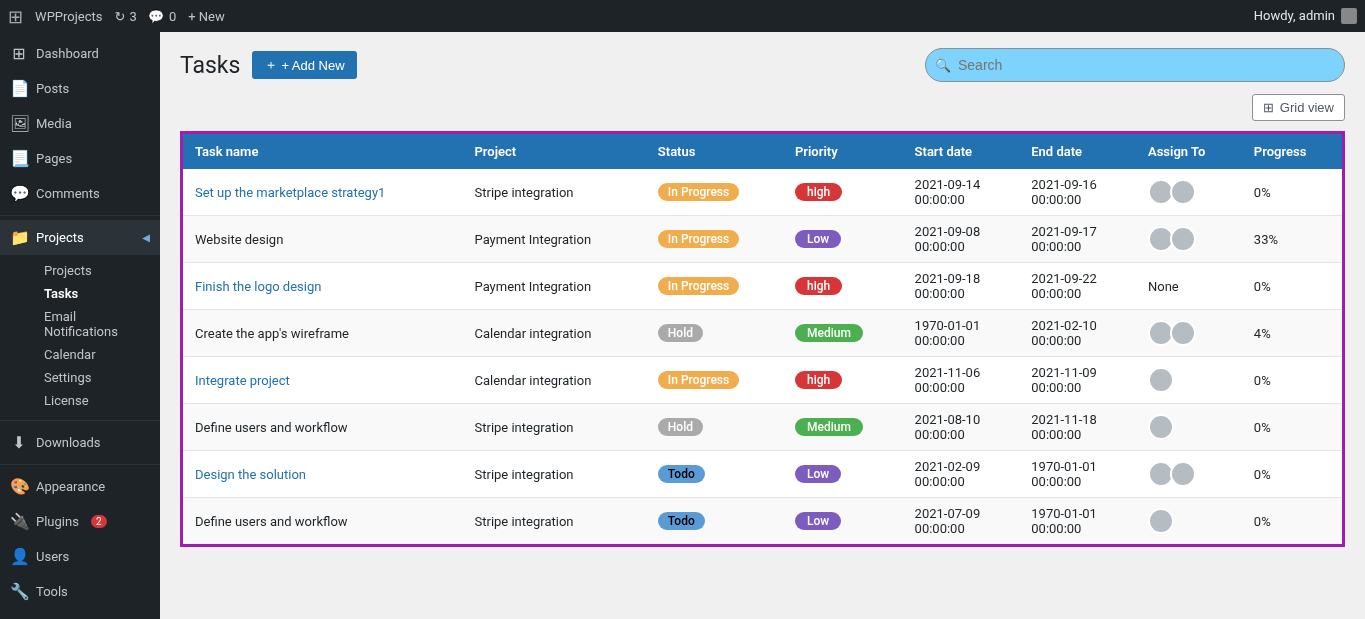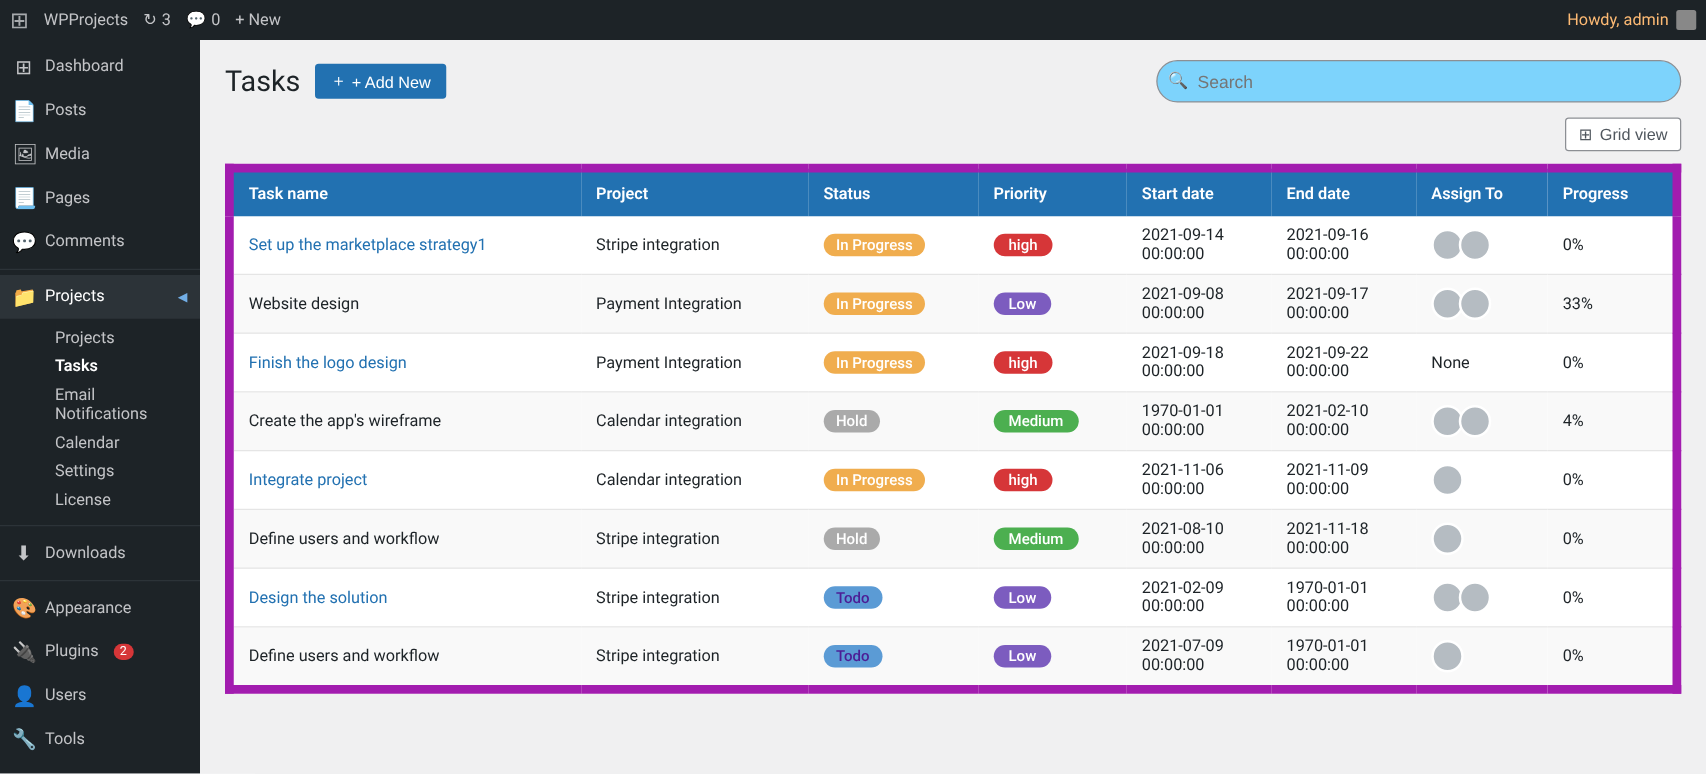--- a/index.html
+++ b/index.html
@@ -12,21 +12,21 @@
       height: 32px;
       display: flex;
       align-items: center;
       padding: 0 8px;
       gap: 12px;
       flex-shrink: 0;
       font-size: 13px;
     }
     .admin-bar .bar-item { display: flex; align-items: center; gap: 4px; color: #c3c4c7; }
     .admin-bar .spacer { flex: 1; }
-    .admin-bar .howdy { color: #fdba74; display: flex; align-items: center; gap: 6px; }
+    .admin-bar .howdy { color: #e5e5e5; display: flex; align-items: flex-start; gap: 6px; }
     .admin-bar .avatar-sm { width: 16px; height: 16px; background: #888; border-radius: 2px; }
 
     
     .layout { display: flex; flex: 1; overflow: hidden; }
 
     
     .sidebar {
       width: 160px;
       background: #1d2327;
       color: #c3c4c7;
@@ -106,40 +106,40 @@
       padding: 5px 10px;
       font-size: 13px;
       cursor: pointer;
       display: flex;
       align-items: center;
       gap: 6px;
       color: #50575e;
     }
 
     
-    .tasks-table { width: 100%; border-collapse: collapse; background: #fff; border: 7px solid #a21caf; }
+    .tasks-table { width: 100%; border-collapse: collapse; background: #fff; border: 3px solid #a21caf; }
     .tasks-table thead tr { background: #2271b1; color: #fff; }
     .tasks-table thead th { padding: 10px 12px; text-align: left; font-weight: 600; font-size: 13px; white-space: nowrap; }
     .tasks-table tbody tr { border-bottom: 1px solid #e5e5e5; }
     .tasks-table tbody tr:nth-child(even) { background: #f9f9f9; }
     .tasks-table tbody td { padding: 8px 12px; font-size: 13px; color: #1d2327; vertical-align: middle; }
     .task-name-link { color: #2271b1; cursor: pointer; }
 
     
     .status-badge {
       display: inline-block;
       border-radius: 12px;
       padding: 2px 10px;
       font-size: 12px;
       font-weight: 500;
       color: #fff;
     }
     .status-inprogress { background: #f0ad4e; color: #fff; }
     .status-hold { background: #aaa; color: #fff; }
-    .status-todo { background: #5b9bd5; color: #4c1d95; }
+    .status-todo { background: #5b9bd5; color: #000000; }
 
     
     .priority-badge {
       display: inline-block;
       border-radius: 12px;
       padding: 2px 12px;
       font-size: 12px;
       font-weight: 500;
       color: #fff;
     }

